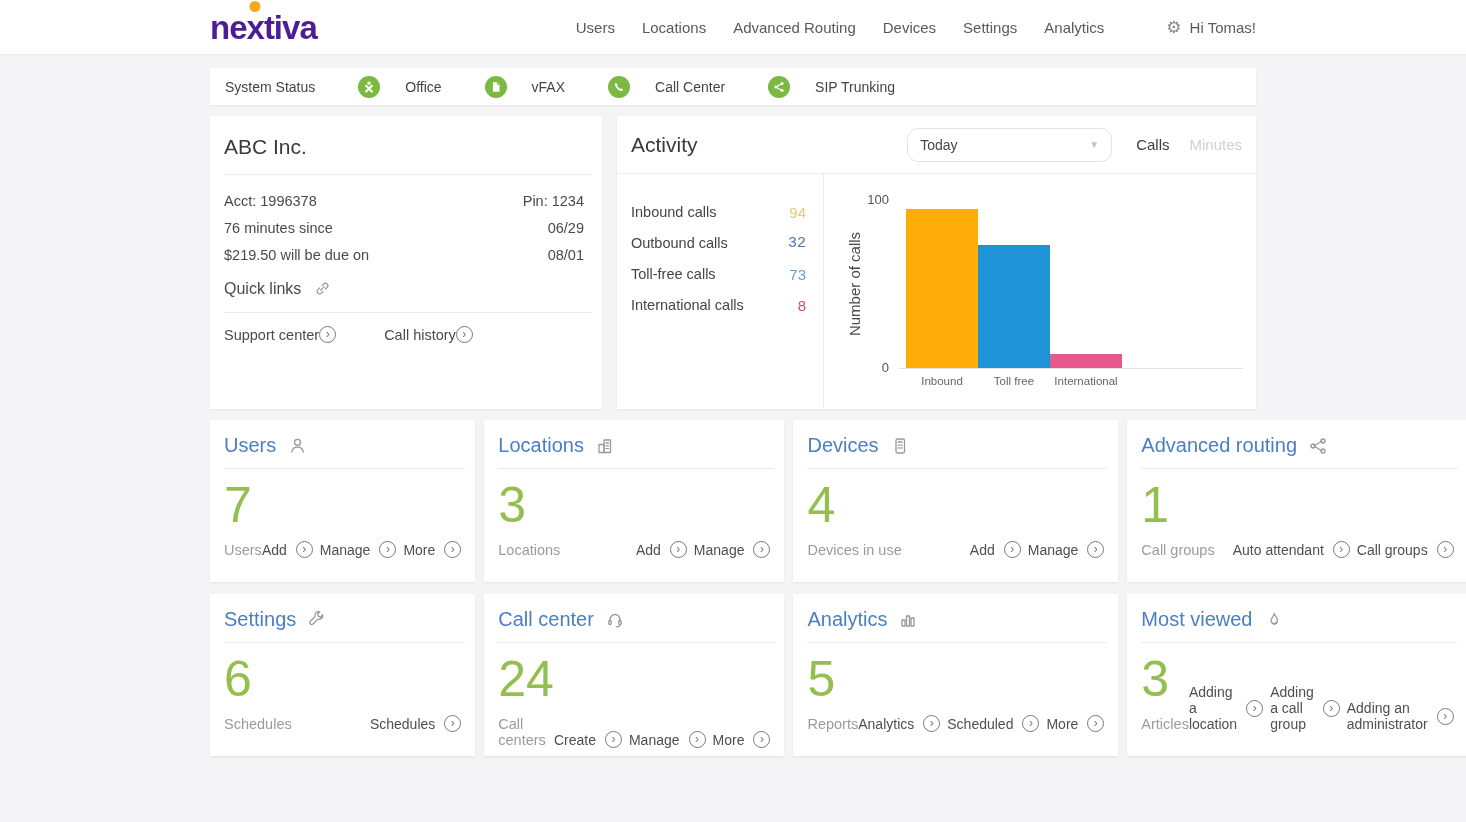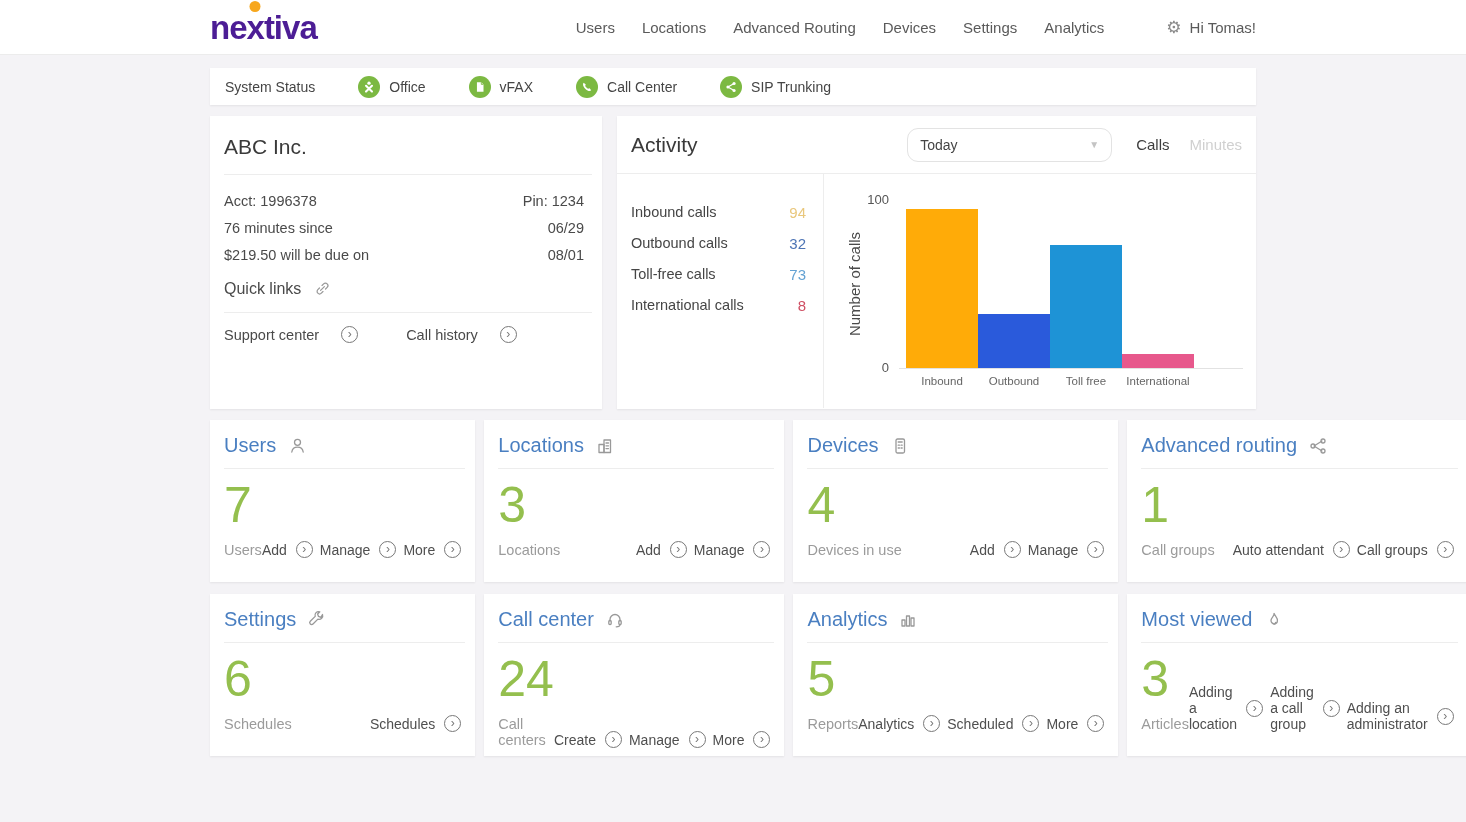--- a/index.html
+++ b/index.html
@@ -17,36 +17,36 @@
   .user-menu { margin-left:62px; display:flex; align-items:center; gap:8px; font-size:15px; color:#5a5a5a; cursor:pointer; }
   .gear { font-size:17px; color:#8a8a8a; }
 
   
   .container { width:1046px; margin:0 auto; }
   .card { background:#fff; box-shadow:0 1px 2px rgba(0,0,0,.07); }
 
   
   .status-bar { margin-top:13px; height:37px; display:flex; align-items:center; padding:0 15px; }
   .status-label { font-size:14px; color:#454545; }
-  .status-item { display:flex; align-items:center; gap:9px; margin-left:43px; font-size:14px; color:#454545; cursor:pointer; }
+  .status-item { display:flex; align-items:center; gap:25px; margin-left:43px; font-size:14px; color:#454545; cursor:pointer; }
   .status-icon { width:22px; height:22px; border-radius:50%; background:#7cb942; display:flex; align-items:center; justify-content:center; flex:none; }
   .status-icon svg { width:14px; height:14px; }
 
   
   .top-row { display:flex; gap:15px; margin-top:11px; }
   .abc-card { width:392px; height:293px; }
   .activity-card { flex:1; height:293px; }
 
   .abc-title { font-size:21px; color:#3a3a3a; padding:19px 14px 15px; }
   .hdiv { border-top:1px solid #ededed; margin:0 10px 0 14px; }
   .abc-rows { padding:13px 18px 0 14px; }
   .abc-row { display:flex; justify-content:space-between; font-size:14.5px; color:#4a4a4a; line-height:27px; }
   .quick-links { display:flex; align-items:center; gap:12px; padding:10px 14px 14px; font-size:16px; color:#4a4a4a; cursor:pointer; }
   .support-row { display:flex; align-items:center; gap:48px; padding:13px 14px; }
-  .link-item { display:flex; align-items:center; gap:22px; font-size:14.5px; color:#4a4a4a; cursor:pointer; }
+  .link-item { display:flex; align-items:center; gap:0; font-size:14.5px; color:#4a4a4a; cursor:pointer; }
 
   .circle-arrow { width:17px; height:17px; border:1.5px solid #787878; border-radius:50%; color:#787878; display:inline-flex; align-items:center; justify-content:center; font-size:12px; line-height:1; padding-bottom:1px; flex:none; }
 
   
   .activity-head { display:flex; align-items:center; height:58px; padding:0 14px; border-bottom:1px solid #ededed; }
   .activity-title { font-size:21px; color:#3a3a3a; margin-right:auto; }
   .period-select { width:205px; height:34px; border:1px solid #e3e3e3; border-radius:11px; display:flex; align-items:center; justify-content:space-between; padding:0 12px; font-size:14px; color:#454545; margin-right:24px; cursor:pointer; background:#fff; }
   .caret { color:#c4c4c4; font-size:10px; }
   .toggle-calls { font-size:15px; color:#3d3d3d; margin-right:20px; cursor:pointer; }
   .toggle-minutes { font-size:15px; color:#d0d0d0; cursor:pointer; }
@@ -201,21 +201,21 @@
         <span class="toggle-minutes">Minutes</span>
       </div>
       <div class="activity-body">
         <div class="stats">
             <div class="stat-row">
               <span class="stat-name">Inbound calls</span>
               <span class="stat-val" style="color: rgb(233, 199, 124);">94</span>
             </div>
             <div class="stat-row">
               <span class="stat-name">Outbound calls</span>
-              <span class="stat-val" style="color: rgb(77, 116, 181);">32</span>
+              <span class="stat-val" style="color: rgb(77, 116, 181); font-family: Liberation Mono, monospace;">32</span>
             </div>
             <div class="stat-row">
               <span class="stat-name">Toll-free calls</span>
               <span class="stat-val" style="color: rgb(100, 162, 211);">73</span>
             </div>
             <div class="stat-row">
               <span class="stat-name">International calls</span>
               <span class="stat-val" style="color: rgb(207, 80, 100);">8</span>
             </div>
           </div>
@@ -223,24 +223,20 @@
           <span class="ylab">Number of calls</span>
           <div class="plot-wrap">
             <span class="axis-100">100</span>
             <span class="axis-0">0</span>
             <div class="bars">
                 <div class="bar-col">
                   <div class="bar" style="height: 94%; background: rgb(255, 171, 8);"></div>
                   <span class="bar-label">Inbound</span>
                 </div>
                 <div class="bar-col">
-                  <div class="bar" style="height: 32%; background: rgb(42, 90, 219);"></div>
-                  <span class="bar-label">Outbound</span>
-                </div>
-                <div class="bar-col">
                   <div class="bar" style="height: 73%; background: rgb(30, 147, 214);"></div>
                   <span class="bar-label">Toll free</span>
                 </div>
                 <div class="bar-col">
                   <div class="bar" style="height: 8%; background: rgb(231, 88, 140);"></div>
                   <span class="bar-label">International</span>
                 </div>
               </div>
           </div>
         </div>

